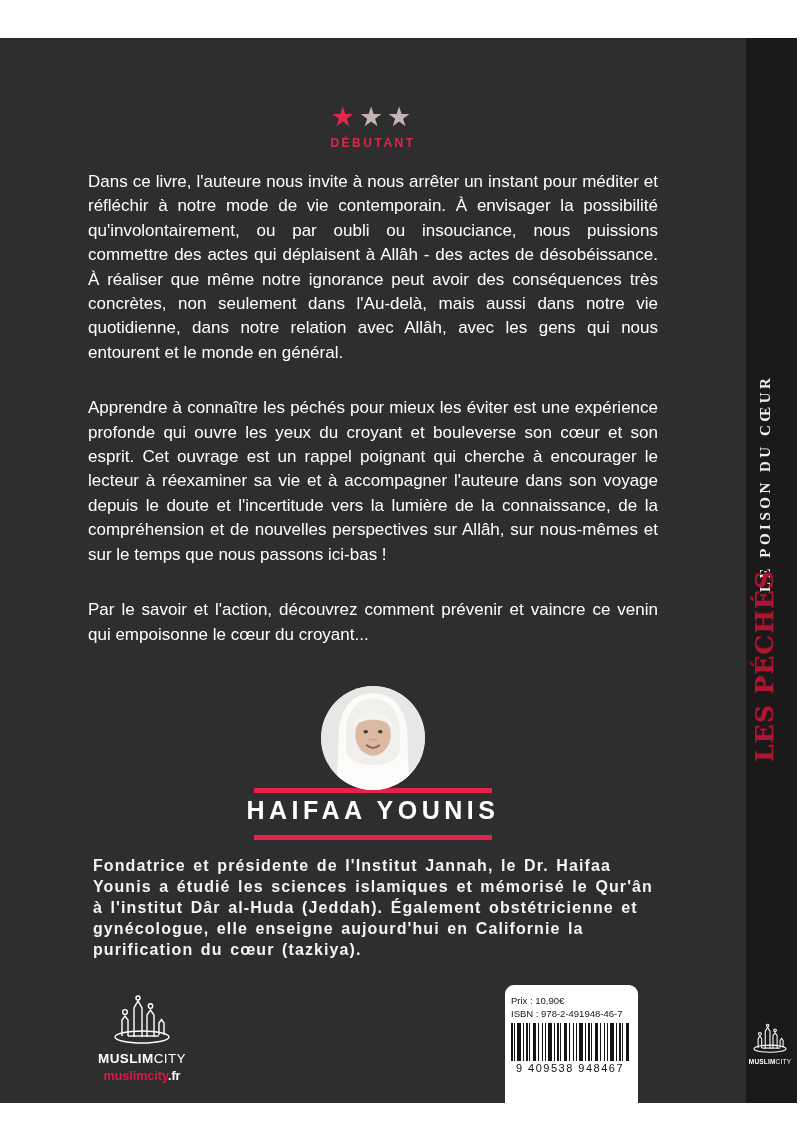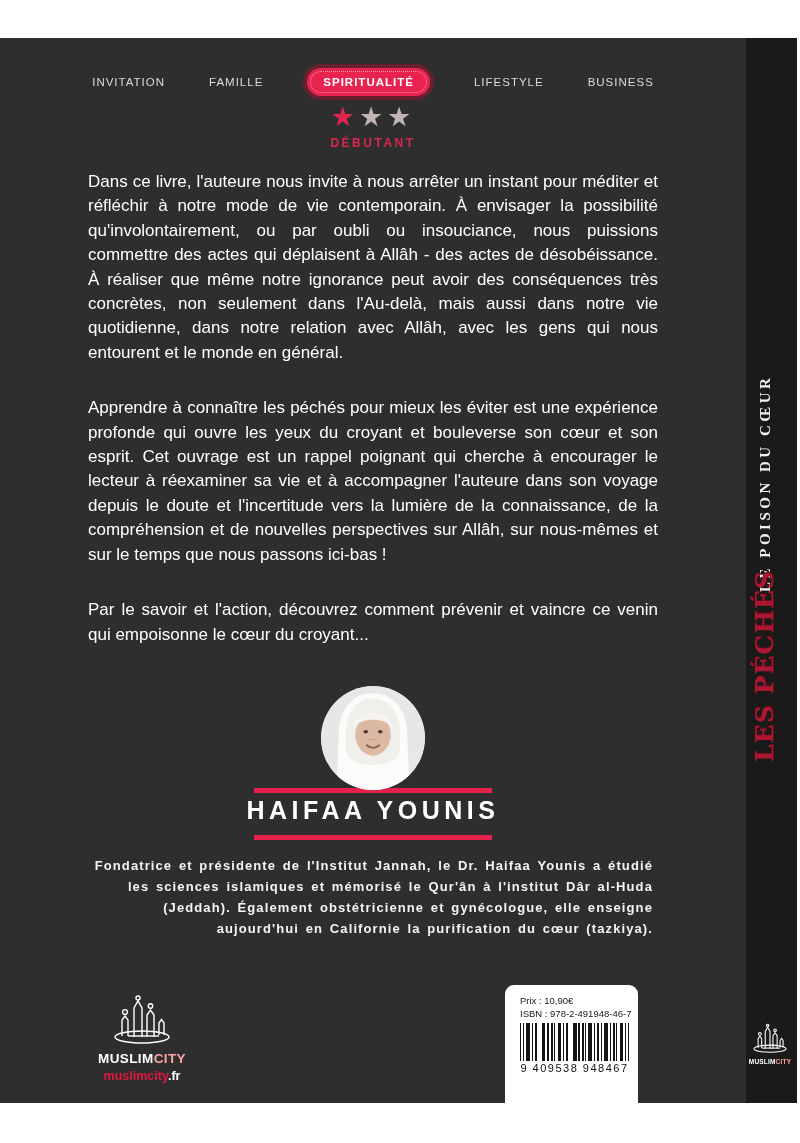--- a/index.html
+++ b/index.html
@@ -58,42 +58,42 @@
     position:absolute;left:254px;width:238px;height:5px;background:#e8214c;z-index:1;
   }
   .rule-top{top:750px;}
   .rule-bottom{top:797px;}
   .author-name{
     position:absolute;top:758px;left:0;width:746px;text-align:center;
     color:#ffffff;font-size:25px;font-weight:800;letter-spacing:4.5px;z-index:1;
     white-space:nowrap;
   }
   .author-bio{
-    position:absolute;top:817px;left:93px;width:560px;text-align:right;
-    color:#f4f4f4;font-size:13px;font-weight:700;letter-spacing:1.1px;
+    position:absolute;top:817px;left:93px;width:560px;text-align:left;
+    color:#f4f4f4;font-size:16px;font-weight:700;letter-spacing:1.1px;
     line-height:21px;word-spacing:2px;
   }
   
   .publisher-left{
     position:absolute;top:955px;left:92px;width:100px;text-align:center;
   }
   .publisher-left .skyline{width:64px;height:52px;}
   .publisher-name{
     color:#ffffff;font-size:13.5px;letter-spacing:.4px;margin-top:2px;white-space:nowrap;
   }
   .publisher-name .strong{font-weight:800;margin-top:40px;}
-  .publisher-name .light{font-weight:700;color:#fca5a5;}
+  .publisher-name .light{font-weight:400;color:#ffffff;}
   .publisher-site{font-size:12.5px;font-weight:800;margin-top:3px;white-space:nowrap;}
   .publisher-site .red{color:#e0183f;}
   .publisher-site .white{color:#ffffff;}
   
   .sticker{
     position:absolute;top:947px;left:505px;width:133px;height:118px;
     background:#ffffff;border-radius:9px 9px 0 0;z-index:2;
-    padding:9px 9px 0 15px;box-sizing:border-box;
+    padding:9px 9px 0 6px;box-sizing:border-box;
   }
   .sticker-tab{
     position:absolute;bottom:-8px;width:12px;height:16px;background:#8f8f8f;z-index:1;
   }
   .sticker-tab.left{left:505px;}
   .sticker-tab.right{left:626px;}
   .sticker .price,.sticker .isbn{
     color:#1a1a1a;font-size:9.5px;line-height:13px;white-space:nowrap;
   }
   .bc-bars{
@@ -128,27 +128,20 @@
     color:#ab1730;font-size:25px;letter-spacing:1px;line-height:30px;z-index:3;
     text-shadow:1px 1px 0 #5f0c1c;
   }
 </style>
 </head>
 <body>
 
 <div class="cover">
   <div class="spine"></div>
 
-  <div class="tabs">
-    <span class="tab">INVITATION</span>
-    <span class="tab">FAMILLE</span>
-    <span class="tab-pill">SPIRITUALITÉ</span>
-    <span class="tab">LIFESTYLE</span>
-    <span class="tab">BUSINESS</span>
-  </div>
 
   <div class="stars">
     <span class="star filled">★</span><span class="star">★</span><span class="star">★</span>
   </div>
   <div class="level-label">DÉBUTANT</div>
 
   <div class="description">
     <p>Dans ce livre, l'auteure nous invite à nous arrêter un instant pour méditer et réfléchir à notre mode de vie contemporain. À envisager la possibilité qu'involontairement, ou par oubli ou insouciance, nous puissions commettre des actes qui déplaisent à Allâh - des actes de désobéissance. À réaliser que même notre ignorance peut avoir des conséquences très concrètes, non seulement dans l'Au-delà, mais aussi dans notre vie quotidienne, dans notre relation avec Allâh, avec les gens qui nous entourent et le monde en général.</p>
     <p>Apprendre à connaître les péchés pour mieux les éviter est une expérience profonde qui ouvre les yeux du croyant et bouleverse son cœur et son esprit. Cet ouvrage est un rappel poignant qui cherche à encourager le lecteur à réexaminer sa vie et à accompagner l'auteure dans son voyage depuis le doute et l'incertitude vers la lumière de la connaissance, de la compréhension et de nouvelles perspectives sur Allâh, sur nous-mêmes et sur le temps que nous passons ici-bas !</p>
     <p>Par le savoir et l'action, découvrez comment prévenir et vaincre ce venin qui empoisonne le cœur du croyant...</p>

